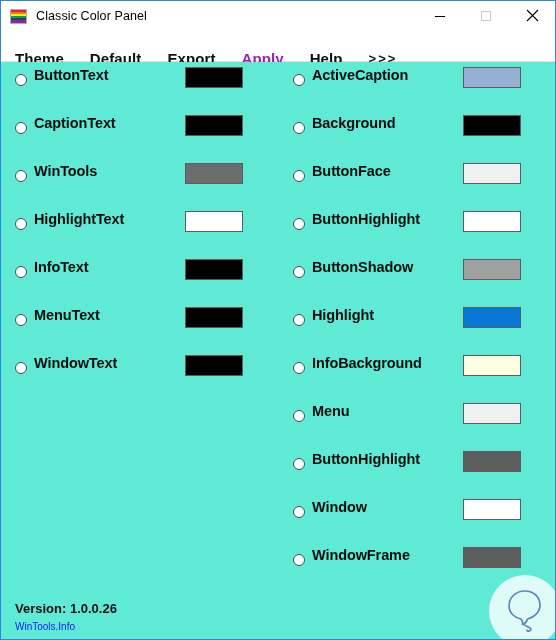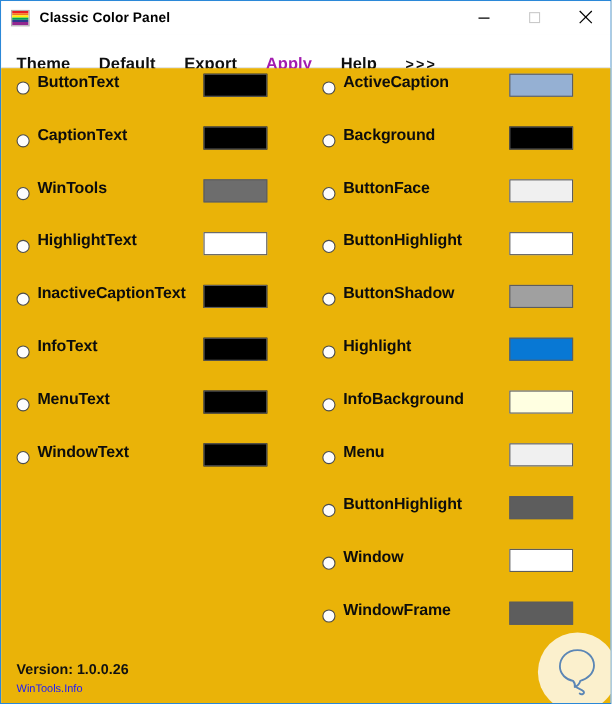--- a/index.html
+++ b/index.html
@@ -22,21 +22,20 @@
   
   #title-bar {
     position: absolute;
     left: 0; top: 0;
     width: 100%;
     height: 30px;
     background: #ffffff;
     display: flex;
     align-items: center;
     box-sizing: border-box;
-    font-weight: bold;
   }
   #app-icon {
     width: 17px;
     height: 15px;
     margin-left: 9px;
     box-sizing: border-box;
     border: 1px solid #b0b0b0;
     display: flex;
     flex-direction: column;
     overflow: hidden;
@@ -86,21 +85,21 @@
     margin-top: 25px;
   }
   .menu-item.disabled { color: #a21caf; }
   .menu-item.chevrons { font-size: 13px; letter-spacing: 2px; margin-right: 0; }
   
   #content {
     position: absolute;
     left: 0; top: 61px;
     width: 100%;
     height: 578px;
-    background: #eab308;
+    background: #5eead4;
   }
   .column {
     position: absolute;
     top: 0;
     width: 278px;
     height: 100%;
   }
   #left-column { left: 0; }
   #right-column { left: 278px; }
   .color-row {
@@ -238,25 +237,20 @@
         <span class="row-label">WinTools</span>
         <span class="swatch" style="background: rgb(109, 109, 109);"></span>
       </div>
 
       <div class="color-row">
         <span class="radio"></span>
         <span class="row-label">HighlightText</span>
         <span class="swatch" style="background: rgb(255, 255, 255);"></span>
       </div>
 
-      <div class="color-row">
-        <span class="radio"></span>
-        <span class="row-label">InactiveCaptionText</span>
-        <span class="swatch" style="background: rgb(0, 0, 0);"></span>
-      </div>
 
       <div class="color-row">
         <span class="radio"></span>
         <span class="row-label">InfoText</span>
         <span class="swatch" style="background: rgb(0, 0, 0);"></span>
       </div>
 
       <div class="color-row">
         <span class="radio"></span>
         <span class="row-label">MenuText</span>

